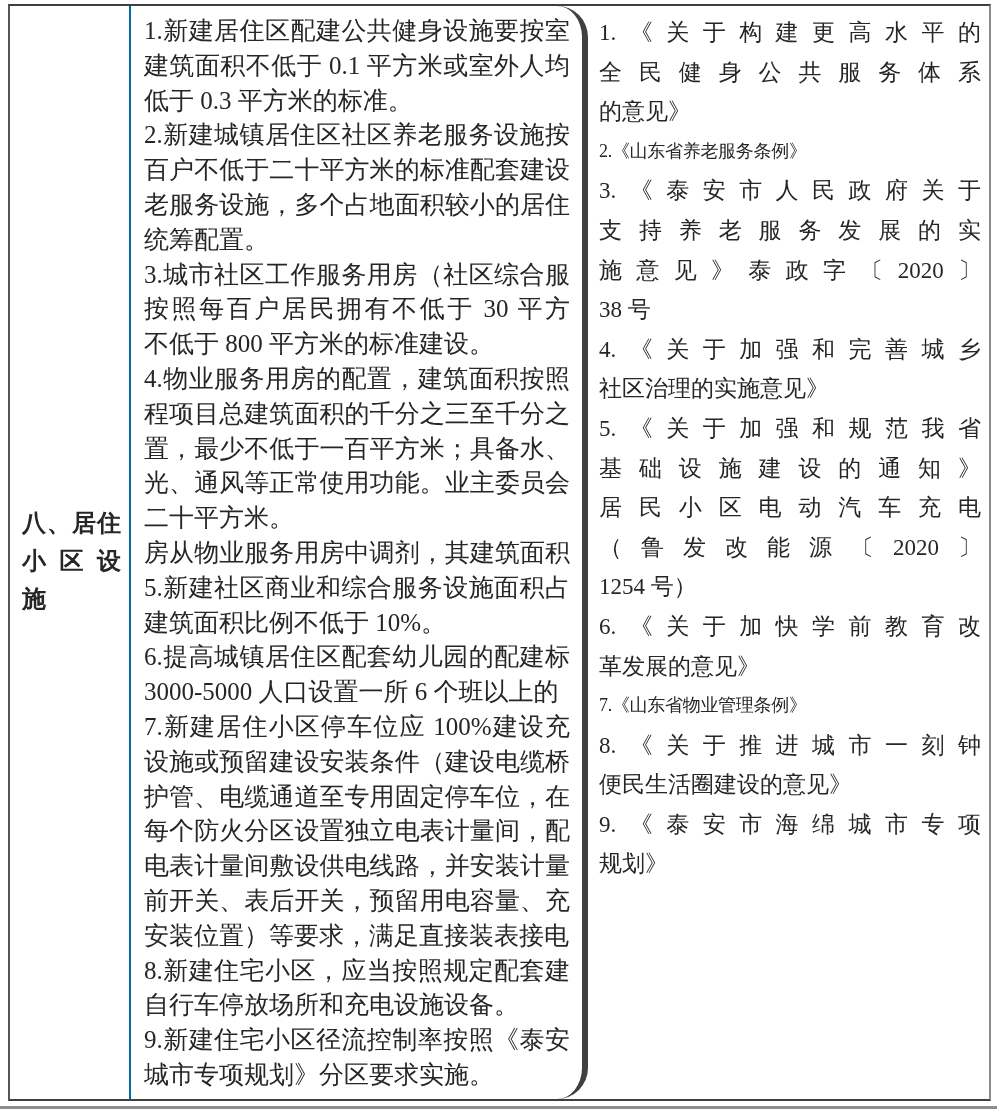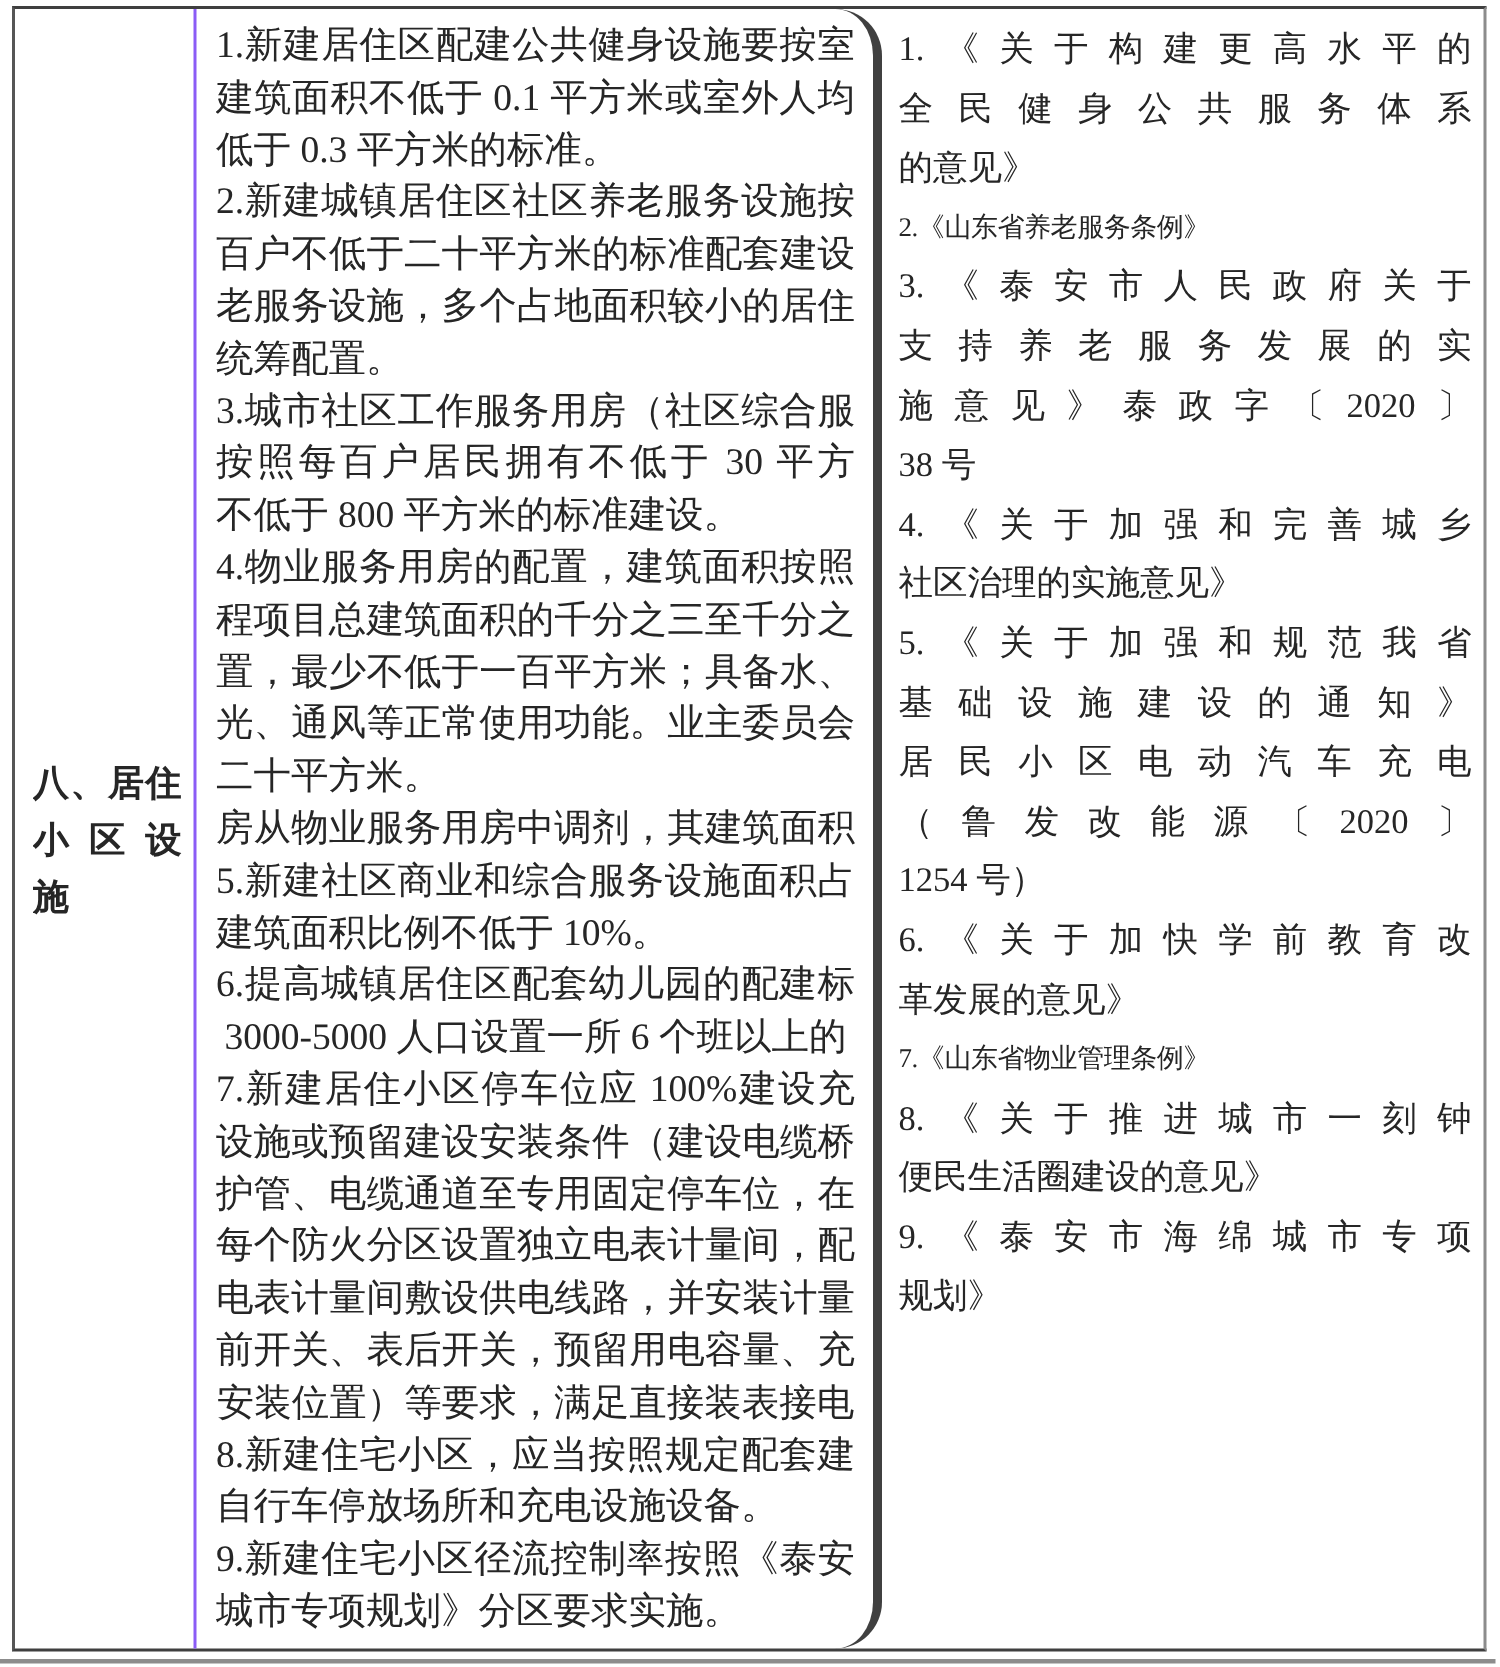--- a/index.html
+++ b/index.html
@@ -24,21 +24,21 @@
     background: #ffffff;
   }
   .page-edge-bottom {
     position: absolute;
     left: 0; right: 3px; bottom: 2px; height: 3px;
     background: #8c8c8c;
   }
   .cell { box-sizing: border-box; overflow: hidden; }
   .label-cell {
     width: 121px;
-    border-right: 2px solid #8b5cf6;
+    border-right: 2px solid #0369a1;
     display: flex; flex-direction: column; justify-content: center;
     padding: 0 8px 0 12px;
   }
   .label-block { margin-top: 16px; }
   .label-cell .tline {
     font-weight: bold;
     font-size: 24px;
     line-height: 38px; height: 38px;
   }
   .req-cell {
@@ -60,21 +60,21 @@
     line-height: 39.6px; height: 39.6px;
   }
   
   .ref-cell .item .tline:only-child { font-size: 18px; letter-spacing: -0.3px; }
   .tline { overflow: hidden; }
   .tline.stretch {
     text-align: justify;
     text-align-last: justify;
     text-justify: inter-ideograph;
   }
-  .tline.endline { text-align: center; text-align-last: left; font-family: Liberation Serif, serif; }
+  .tline.endline { text-align: left; text-align-last: left; font-family: Liberation Serif, serif; }
 </style>
 </head>
 <body>
 
 <div class="scan">
   <div class="doc-table">
 
     <div class="cell label-cell">
       <div class="label-block">
           <div class="tline stretch">八、居住</div>

